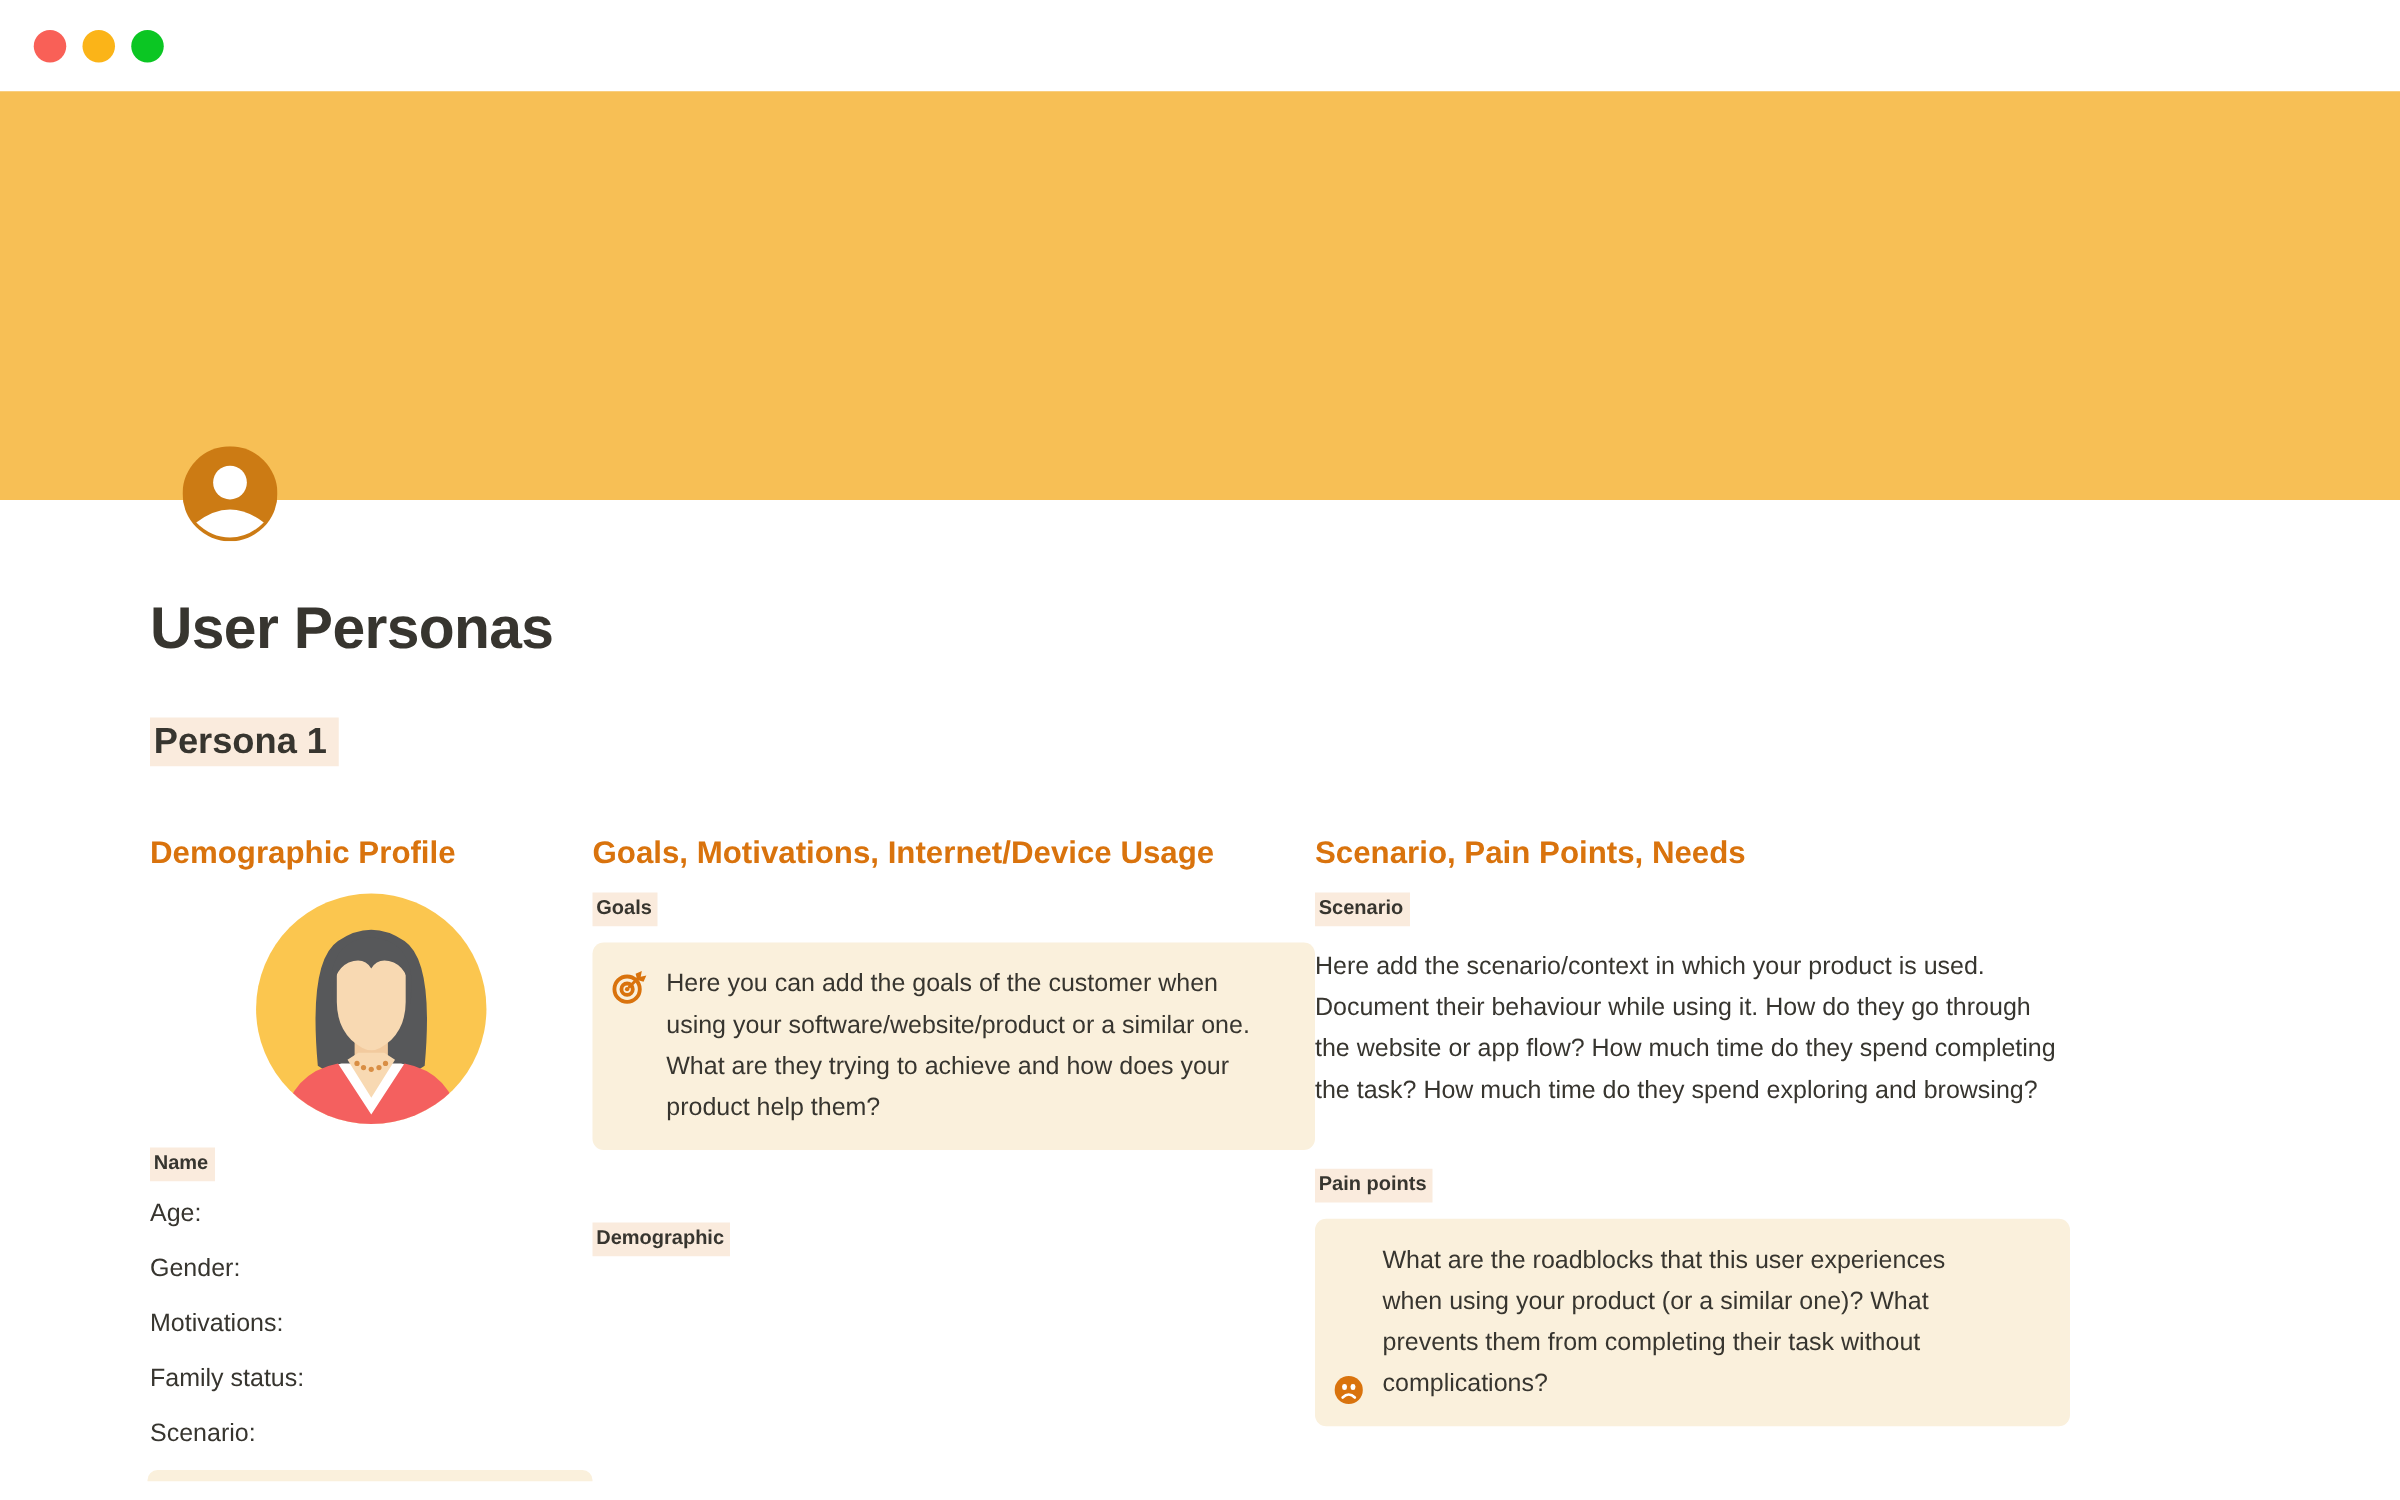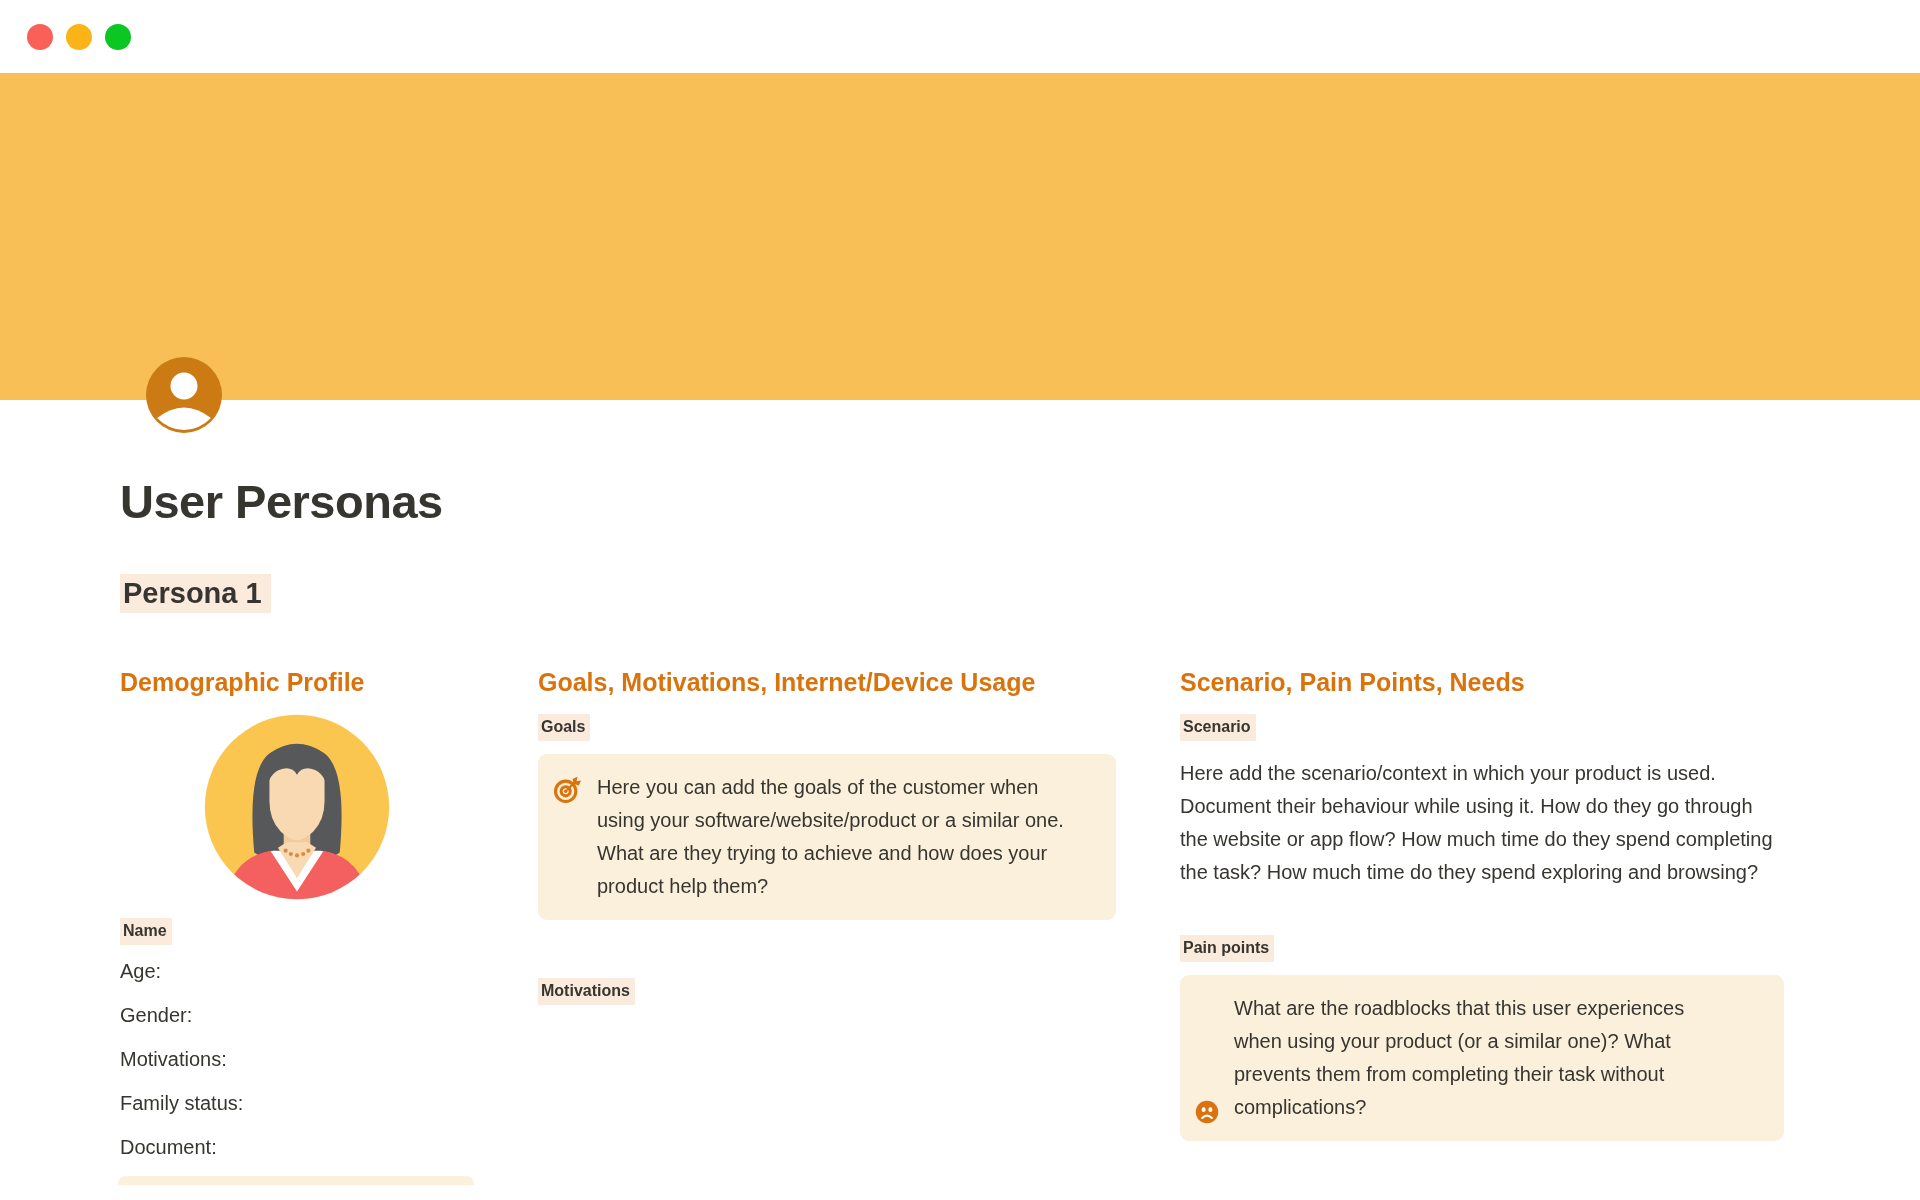--- a/index.html
+++ b/index.html
@@ -25,21 +25,21 @@
   .page-icon { position:absolute; left:146px; top:357px; width:76px; height:76px; }
 
   .content { padding-left:120px; }
 
   h1.page-title { margin:76px 0 0; font-size:47px; line-height:52px; font-weight:700; letter-spacing:-0.5px; }
 
   .hl { background:var(--highlight-bg,#FAEBDD); }
 
   h2.persona { display:table; margin:46px 0 0; font-size:29px; line-height:32px; font-weight:700; padding:3px 9px 4px 3px; }
 
-  .columns { display:grid; grid-template-columns:354px 578px 604px; column-gap:64px; margin-top:56px; }
+  .columns { display:grid; grid-template-columns:354px 578px 604px; margin-top:56px; }
 
   h3.colhead { margin:0; font-size:25px; line-height:27px; font-weight:700; color:var(--accent-orange,#D9730D); }
 
   .sub { display:table; font-size:16px; line-height:24px; font-weight:700; padding:1px 5px 2px 3px; }
 
   .para { margin:0; font-size:20px; line-height:33px; }
 
   .callout { background:var(--callout-bg,#FAF0DC); border-radius:9px; padding:17px 16px 17px 15px; display:flex; gap:15px; align-items:flex-start; }
   .callout .ctext { font-size:20px; line-height:33px; }
   .cicon { flex:0 0 auto; margin-top:4px; line-height:0; }
@@ -135,21 +135,21 @@
             </g>
           </g>
         </svg>
       </div>
 
       <div class="sub hl name">Name</div>
       <p class="field">Age:</p>
       <p class="field">Gender:</p>
       <p class="field">Motivations:</p>
       <p class="field">Family status:</p>
-      <p class="field">Document:</p>
+      <p class="field">Scenario:</p>
       <div class="sliver"></div>
     </section>
 
     <section class="col">
       <h3 class="colhead">Goals, Motivations, Internet/Device Usage</h3>
 
       <div class="sub hl goals">Goals</div>
 
       <div class="callout goals-callout">
         <span class="cicon">
@@ -159,21 +159,21 @@
               <circle cx="14" cy="18" r="5"></circle>
             </g>
             <circle cx="14" cy="18" r="1.9" fill="#D9730D"></circle>
             <path d="M21.5 4.5 L27 2 L26 7 L31 6 L28.5 11.5 L23 10 Z" fill="#D9730D"></path>
             <line x1="24" y1="8" x2="16" y2="16" stroke="#D9730D" stroke-width="2.6" stroke-linecap="round"></line>
           </svg>
         </span>
         <div class="ctext">Here you can add the goals of the customer when using your software/website/product or a similar one. What are they trying to achieve and how does your product help them?</div>
       </div>
 
-      <div class="sub hl motivations">Motivations</div>
+      <div class="sub hl motivations">Demographic</div>
     </section>
 
     <section class="col">
       <h3 class="colhead">Scenario, Pain Points, Needs</h3>
 
       <div class="sub hl scenario">Scenario</div>
       <p class="para scenario-text">Here add the scenario/context in which your product is used. Document their behaviour while using it. How do they go through the website or app flow? How much time do they spend completing the task? How much time do they spend exploring and browsing?</p>
 
       <div class="sub hl pain">Pain points</div>
 

